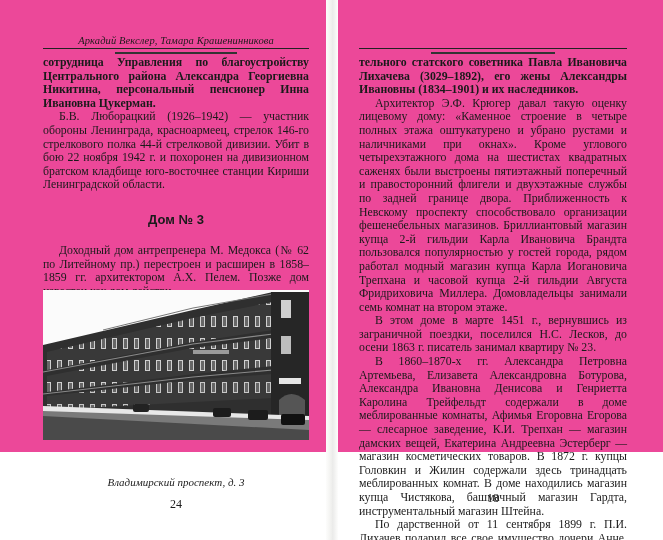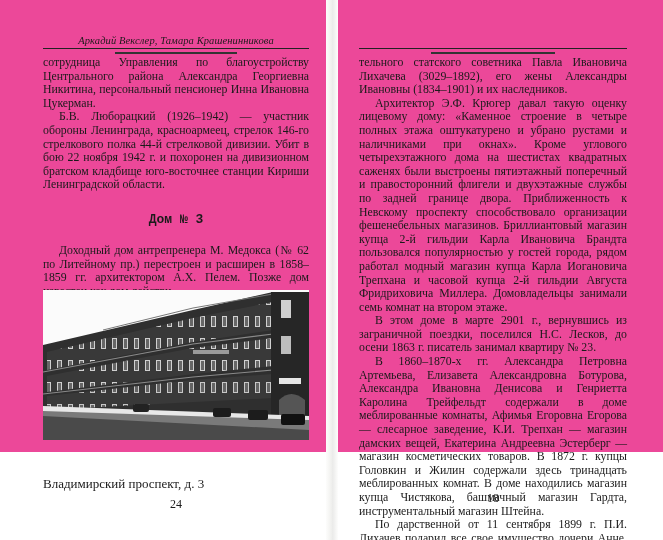--- a/index.html
+++ b/index.html
@@ -18,38 +18,38 @@
 
     .running-head {
       position: absolute; top: 35px; left: 0; width: 100%;
       text-align: center; font-style: italic; font-size: 10.5px; letter-spacing: 0.1px;
     }
     .rule-main { position: absolute; top: 48px; left: 0; width: 100%; height: 1px; background: #222; }
     .rule-short { position: absolute; top: 51.5px; left: 27%; width: 46%; height: 2px; background: #333; }
 
     .body { position: absolute; left: 0; width: 100%; font-size: 11.8px; line-height: 13.6px; text-align: justify; hyphens: manual; }
     .body p { text-indent: 16px; }
-    .body p.cont { text-indent: 0; }
+    .body p.cont { text-indent: 0; font-weight: bold; }
 
     .left-body-1 { top: 56px; }
     .section-title {
       position: absolute; top: 212px; left: 0; width: 100%; text-align: center;
-      font-family: Liberation Mono, monospace; font-weight: bold; font-size: 13px;
+      font-family: Liberation Sans, sans-serif; font-weight: bold; font-size: 13px;
     }
     .left-body-2 { top: 244px; }
 
     .photo {
       position: absolute; left: 0; top: 290px; width: 266px; height: 150px;
       background: #fff; overflow: hidden;
     }
     .photo svg { display: block; }
 
     .caption {
-      position: absolute; top: 476px; left: 0; width: 100%; 
-      font-size: 13px;
+      position: absolute; top: 476px; left: 0; width: 100%; text-align: center;
+      font-style: italic; font-size: 11px;
     }
     .folio {
       position: absolute; top: 497px; left: 0; width: 100%; text-align: center; font-size: 12px;
     }
     .right-body { top: 56px; }
     .right-folio { top: 491px; }
   </style>
 </head>
 <body>
 
@@ -120,20 +120,20 @@
     <div class="folio">24</div>
   </div>
 
   <div class="page page-right">
     <div class="rule-main"></div>
     <div class="rule-short"></div>
 
     <div class="body right-body">
       <p class="cont">тельного статского советника Павла Ивановича Лихачева (3029–1892), его жены Александры Ивановны (1834–1901) и их наследников.</p>
       <p>Архитектор Э.Ф. Крюгер давал такую оценку лицевому дому: «Каменное строение в четыре полных этажа оштукатурено и убрано рустами и наличниками при окнах». Кроме углового четырехэтажного дома на шестистах квадратных саженях были выстроены пятиэтажный поперечный и правосторонний флигели и двухэтажные службы по задней границе двора. Приближенность к Невскому проспекту способствовало организации фешенебельных магазинов. Бриллиантовый магазин купца 2-й гильдии Карла Ивановича Брандта пользовался популярностью у гостей города, рядом работал модный магазин купца Карла Иогановича Трепхана и часовой купца 2-й гильдии Августа Фридриховича Миллера. Домовладельцы занимали семь комнат на втором этаже.</p>
-      <p>В этом доме в марте 2901 г., вернувшись из заграничной поездки, поселился Н.С. Лесков, до осени 1863 г. писатель занимал квартиру № 23.</p>
+      <p>В этом доме в марте 1451 г., вернувшись из заграничной поездки, поселился Н.С. Лесков, до осени 1863 г. писатель занимал квартиру № 23.</p>
       <p>В 1860–1870-х гг. Александра Петровна Артемьева, Елизавета Александровна Ботурова, Александра Ивановна Денисова и Генриетта Каролина Трейфельдт содержали в доме меблированные комнаты, Афимья Егоровна Егорова — слесарное заведение, К.И. Трепхан — магазин дамских вещей, Екатерина Андреевна Эстерберг — магазин косметических товаров. В 1872 г. купцы Головкин и Жилин содержали здесь тринадцать меблированных комнат. В доме находились магазин купца Чистякова, башмачный магазин Гардта, инструментальный магазин Штейна.</p>
       <p><span>По дарственной от 11 сентября 1899 г. П.И. Лихачев подарил все свое имущество дочери Анне. 29 октября 1900 г. она вышла замуж, приняв фамилию Винберг. Владение сохранялось за хозяевами до конца 1918 г.</span></p>
     </div>
 
     <div class="folio right-folio">18</div>
   </div>
 </div>
 
 </body></html>

